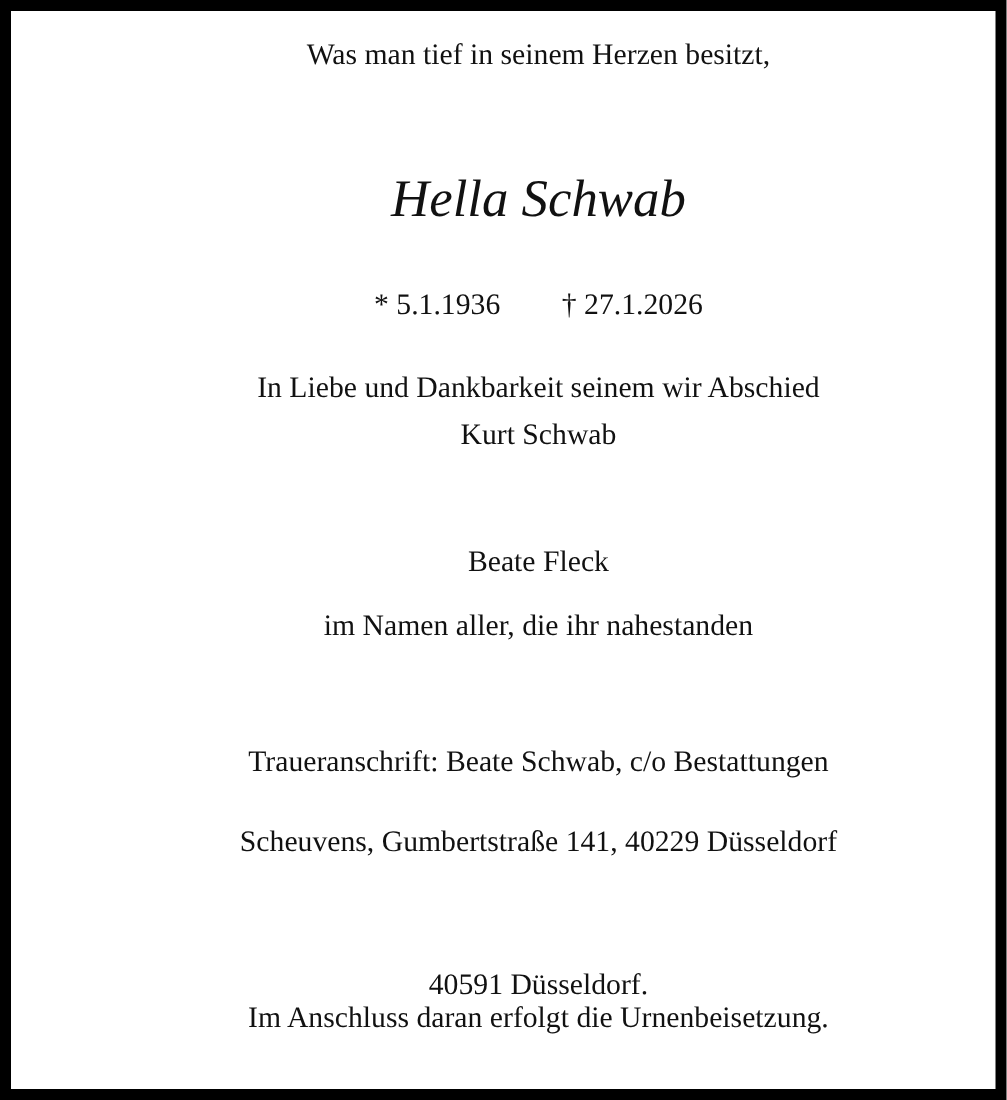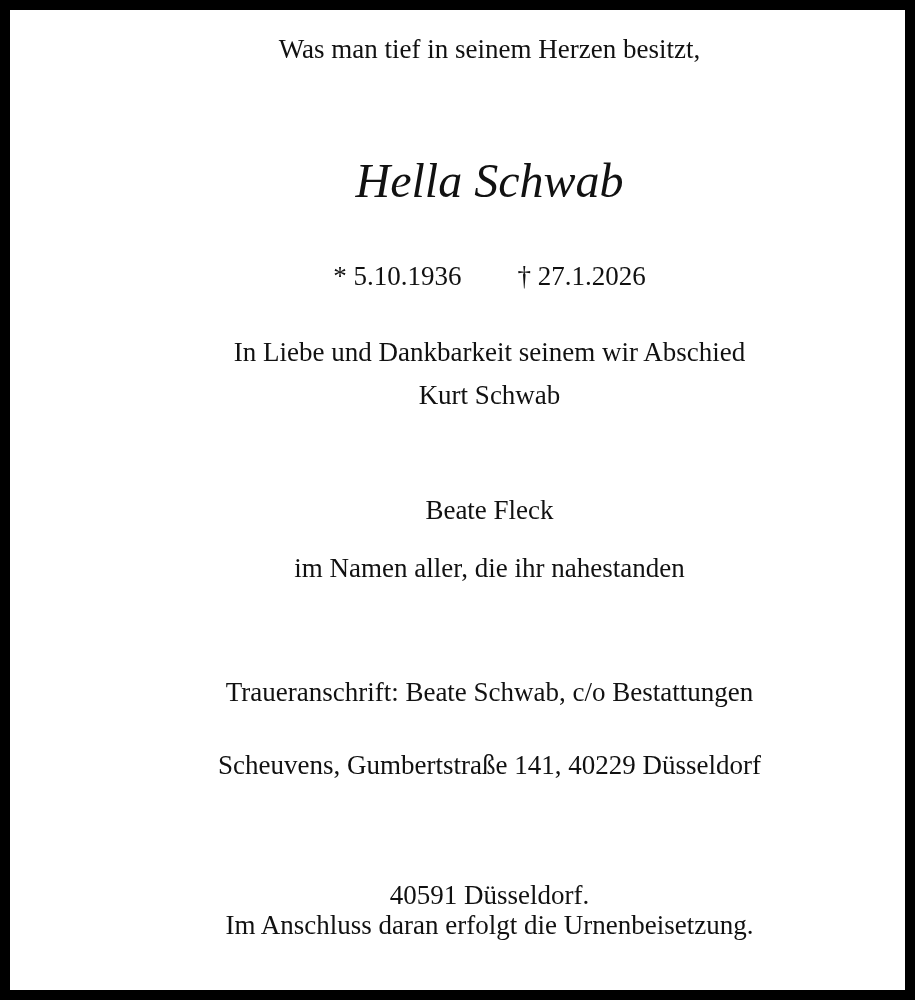--- a/index.html
+++ b/index.html
@@ -18,21 +18,21 @@
   .dates .gap { width: 56px; }
 </style>
 </head>
 <body>
 
 <div class="card">
   <div class="line" style="top:22px">Was man tief in seinem Herzen besitzt,</div>
 
   <div class="line name" style="top:145px">Hella Schwab</div>
   <div class="line dates" style="top:249px">
-    <span>* 5.10.1936</span><span class="gap"></span><span>† 27.1.2026</span>
+    <span>* 5.1.1936</span><span class="gap"></span><span>† 27.1.2026</span>
   </div>
 
   <div class="line" style="top:325px">In Liebe und Dankbarkeit seinem wir Abschied</div>
   <div class="line" style="top:368px">Kurt Schwab</div>
   <div class="line" style="top:541px">im Namen aller, die ihr nahestanden</div>
   <div class="line" style="top:483px">Beate Fleck</div>
 
   <div class="line" style="top:665px">Traueranschrift: Beate Schwab, c/o Bestattungen</div>
   <div class="line" style="top:738px">Scheuvens, Gumbertstraße 141, 40229 Düsseldorf</div>
 

